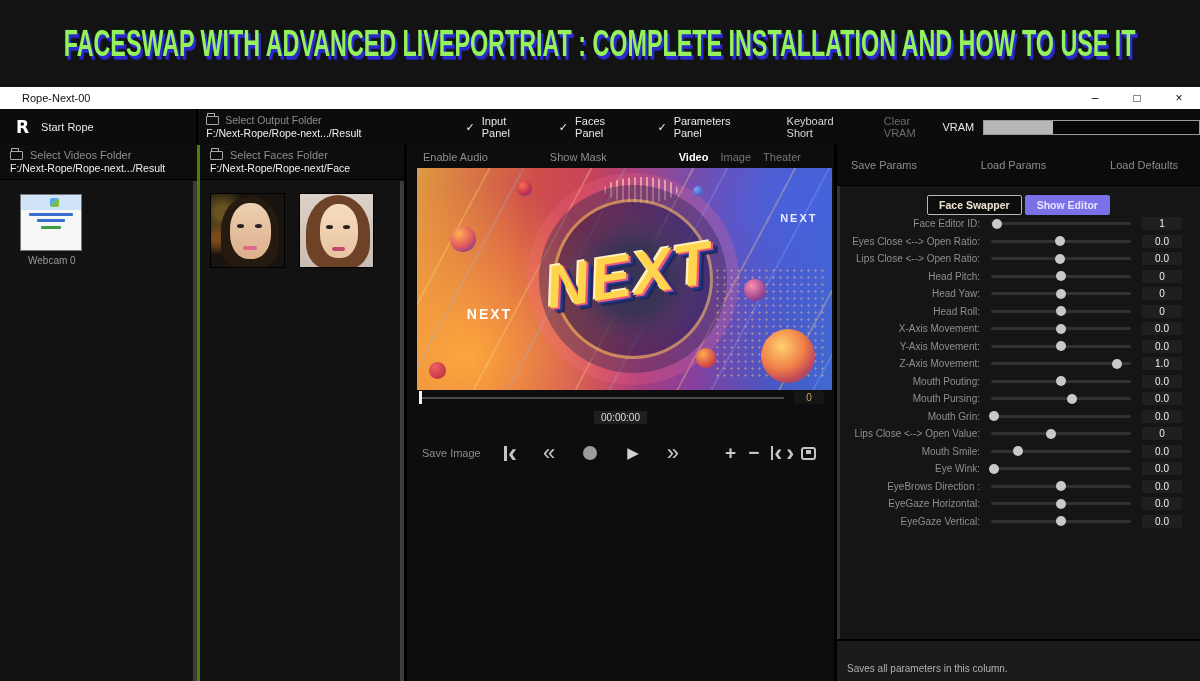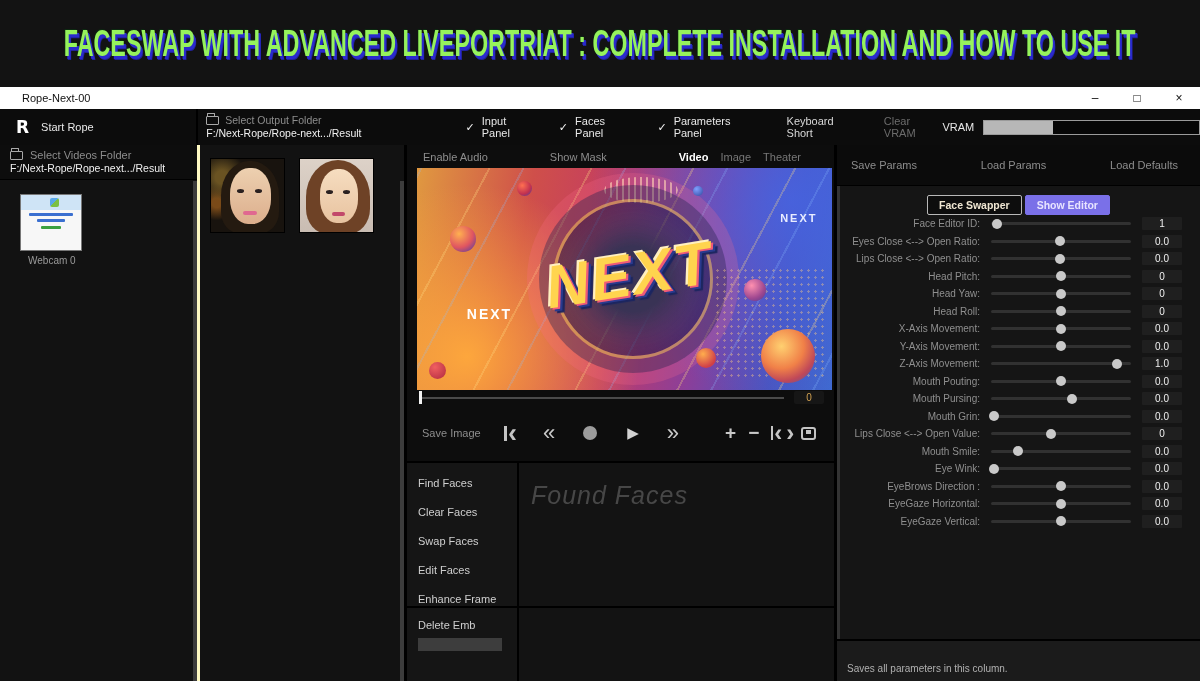--- a/index.html
+++ b/index.html
@@ -33,21 +33,21 @@
   .t-kb { margin-left:30px; color:#d8d8d8; }
   .t-clear { margin-left:24px; color:#6c6c6c; }
   .t-vram-label { color:#e8e8e8; }
   .t-vram-bar { margin-left:9px; width:226px; height:15px; border:1px solid #9a9a9a; background:#060606; position:relative; }
   .t-vram-fill { position:absolute; left:0; top:0; bottom:0; background:#b7b7b7; }
 
   
   .main { display:flex; height:536px; background:#000; }
 
   
-  .col1 { width:200px; border-right:3px solid #fef9c3; background:#121212; position:relative; }
+  .col1 { width:200px; border-right:3px solid #4d7c0f; background:#121212; position:relative; }
   .col2 { width:207px; border-right:3px solid #000; background:#121212; position:relative; }
   .panel-head { height:35px; background:#0d0d0d; border-bottom:1px solid #000; padding:4px 0 0 10px; }
   .ph-l1 { color:#8d8d8d; font-size:11px; display:flex; align-items:center; gap:7px; }
   .ph-path { color:#f0f0f0; font-size:10.5px; margin-top:1px; }
   .scrollstrip { position:absolute; top:36px; bottom:0; right:0; width:4px; background:#3c3c3c; }
 
   .thumb-webcam { margin:14px 0 0 20px; width:62px; height:57px; background:#f7f7f7; border:1px solid #777; position:relative; overflow:hidden; }
   .wc-band { height:15px; background:#cfe4f6; position:relative; }
   .wc-dot { position:absolute; right:22px; top:3px; width:9px; height:9px; border-radius:2px;
     background:linear-gradient(135deg,#59a8e8 50%,#7bc043 50%); }
@@ -233,20 +233,27 @@
         </div>
       <div class="wc-line"></div>
         <div class="wc-line short"></div>
         <div class="wc-line green"></div>
     </div>
     <div class="thumb-label">Webcam 0</div>
     <div class="scrollstrip"></div>
   </div>
 
   <div class="col2">
+    <div class="panel-head">
+      <div class="ph-l1">
+        <span class="folder-ico"></span>
+        <span>Select Faces Folder</span>
+      </div>
+      <div class="ph-path">F:/Next-Rope/Rope-next/Face</div>
+    </div>
     <div class="faces">
       <div class="face face1">
         <div class="hair"></div>
           <div class="skin"></div>
         <div class="eye l"></div>
           <div class="eye r"></div>
           <div class="lips"></div>
       </div>
       <div class="face face2">
         <div class="hair"></div>
@@ -278,20 +285,23 @@
       <span class="ball b6"></span>
       <span class="ball b7"></span>
       <span class="next-main">NEXT</span>
       <span class="next-left">NEXT</span>
       <span class="next-right">NEXT</span>
     </div>
     <div class="timeline">
       <span class="tl-track"></span>
       <span class="tl-handle"></span>
       <span class="tl-frame">0</span>
+    </div>
+    <div class="timerow">
+      <span class="timestamp">00:00:00</span>
     </div>
     <div class="controls">
       <span class="save-image">Save Image</span>
       <span class="ci ci-skip">
           <span class="chev">‹</span>
         </span>
       <span class="ci ci-rew">«</span>
       <span class="ci ci-rec">
           <span class="rec-dot"></span>
         </span>
@@ -300,37 +310,20 @@
       <span class="ci ci-plus">+</span>
       <span class="ci ci-minus">−</span>
       <span class="ci ci-prev">
           <span class="chev">‹</span>
         </span>
       <span class="ci ci-next">
           <span class="chev">›</span>
         </span>
       <span class="ci ci-savef"></span>
     </div>
-    <div class="lower">
-      <div class="cell actions bb" id="actions">
-          <div class="act-btn">Find Faces</div>
-          <div class="act-btn">Clear Faces</div>
-          <div class="act-btn">Swap Faces</div>
-          <div class="act-btn">Edit Faces</div>
-          <div class="act-btn">Enhance Frame</div>
-        </div>
-      <div class="cell found bb">
-        <span class="found-ph">Found Faces</span>
-      </div>
-      <div class="cell">
-        <div class="del-label">Delete Emb</div>
-        <div class="del-input"></div>
-      </div>
-      <div class="cell found"></div>
-    </div>
   </div>
 
   <div class="col4">
     <div class="p-header" id="params-header">
         <span class="p-hbtn">Save Params</span>
         <span class="p-hbtn">Load Params</span>
         <span class="p-hbtn">Load Defaults</span>
       </div>
     <div class="p-body">
       <div class="p-tabs" id="params-tabs">

